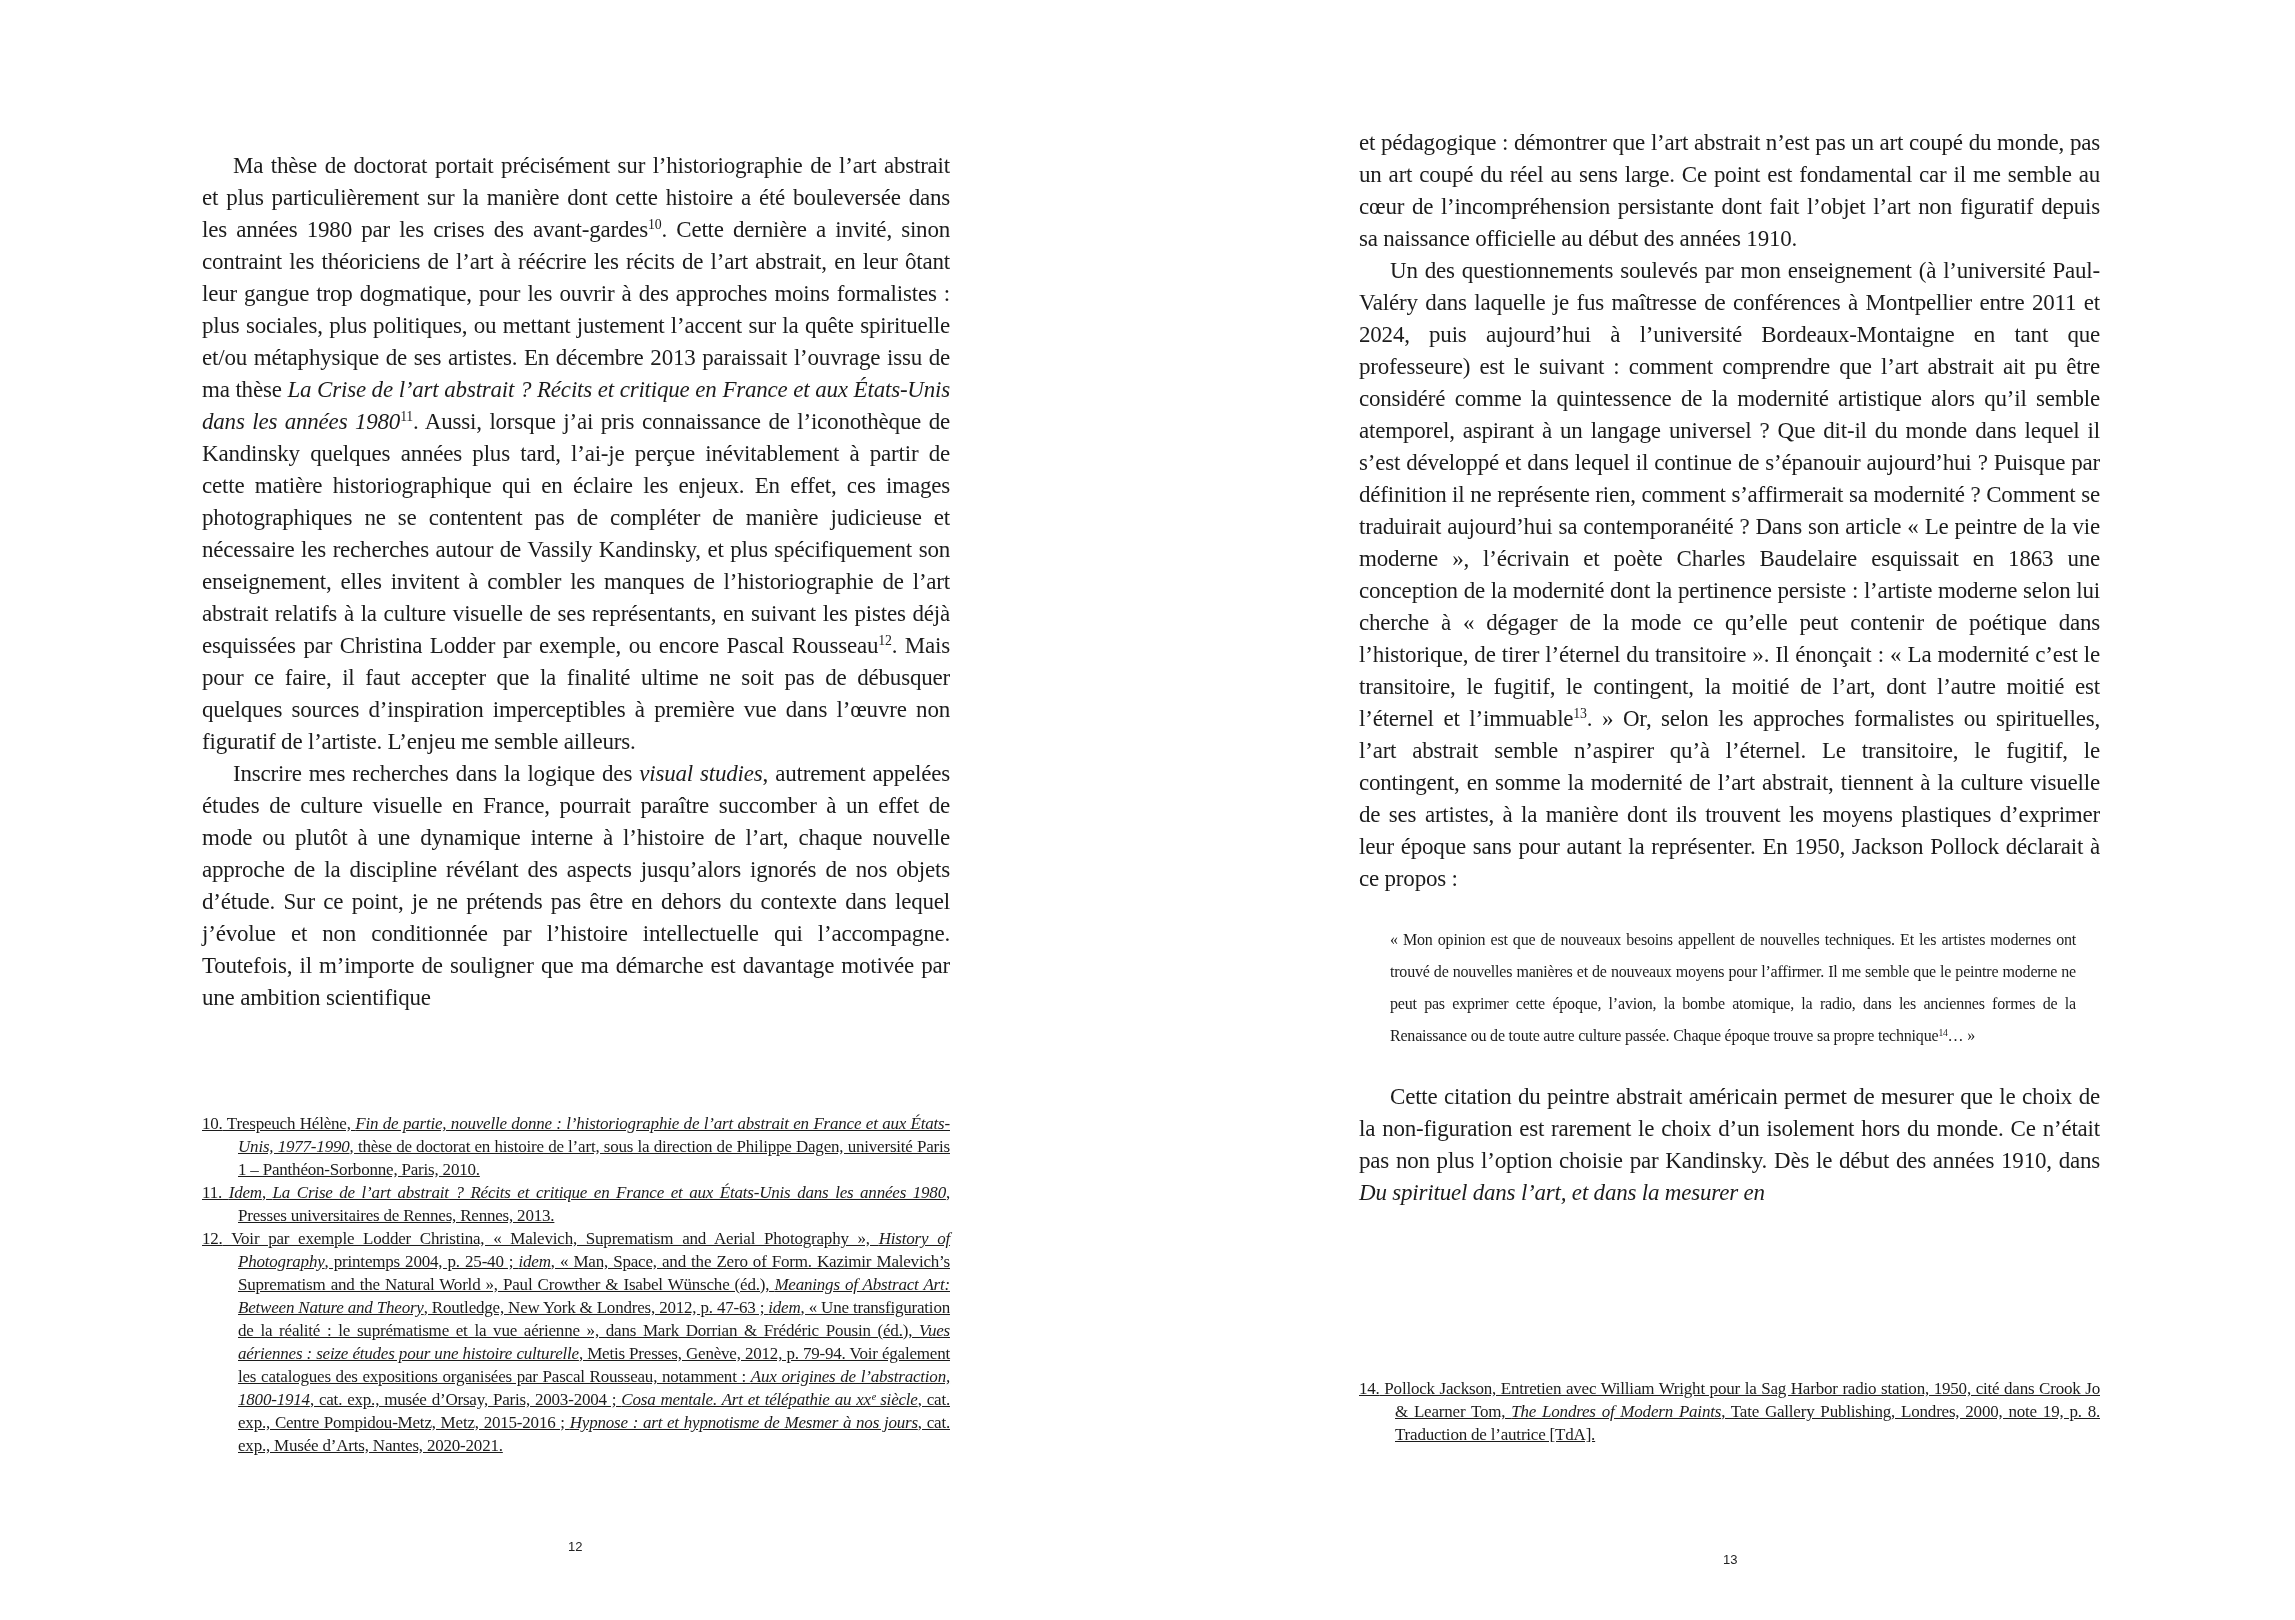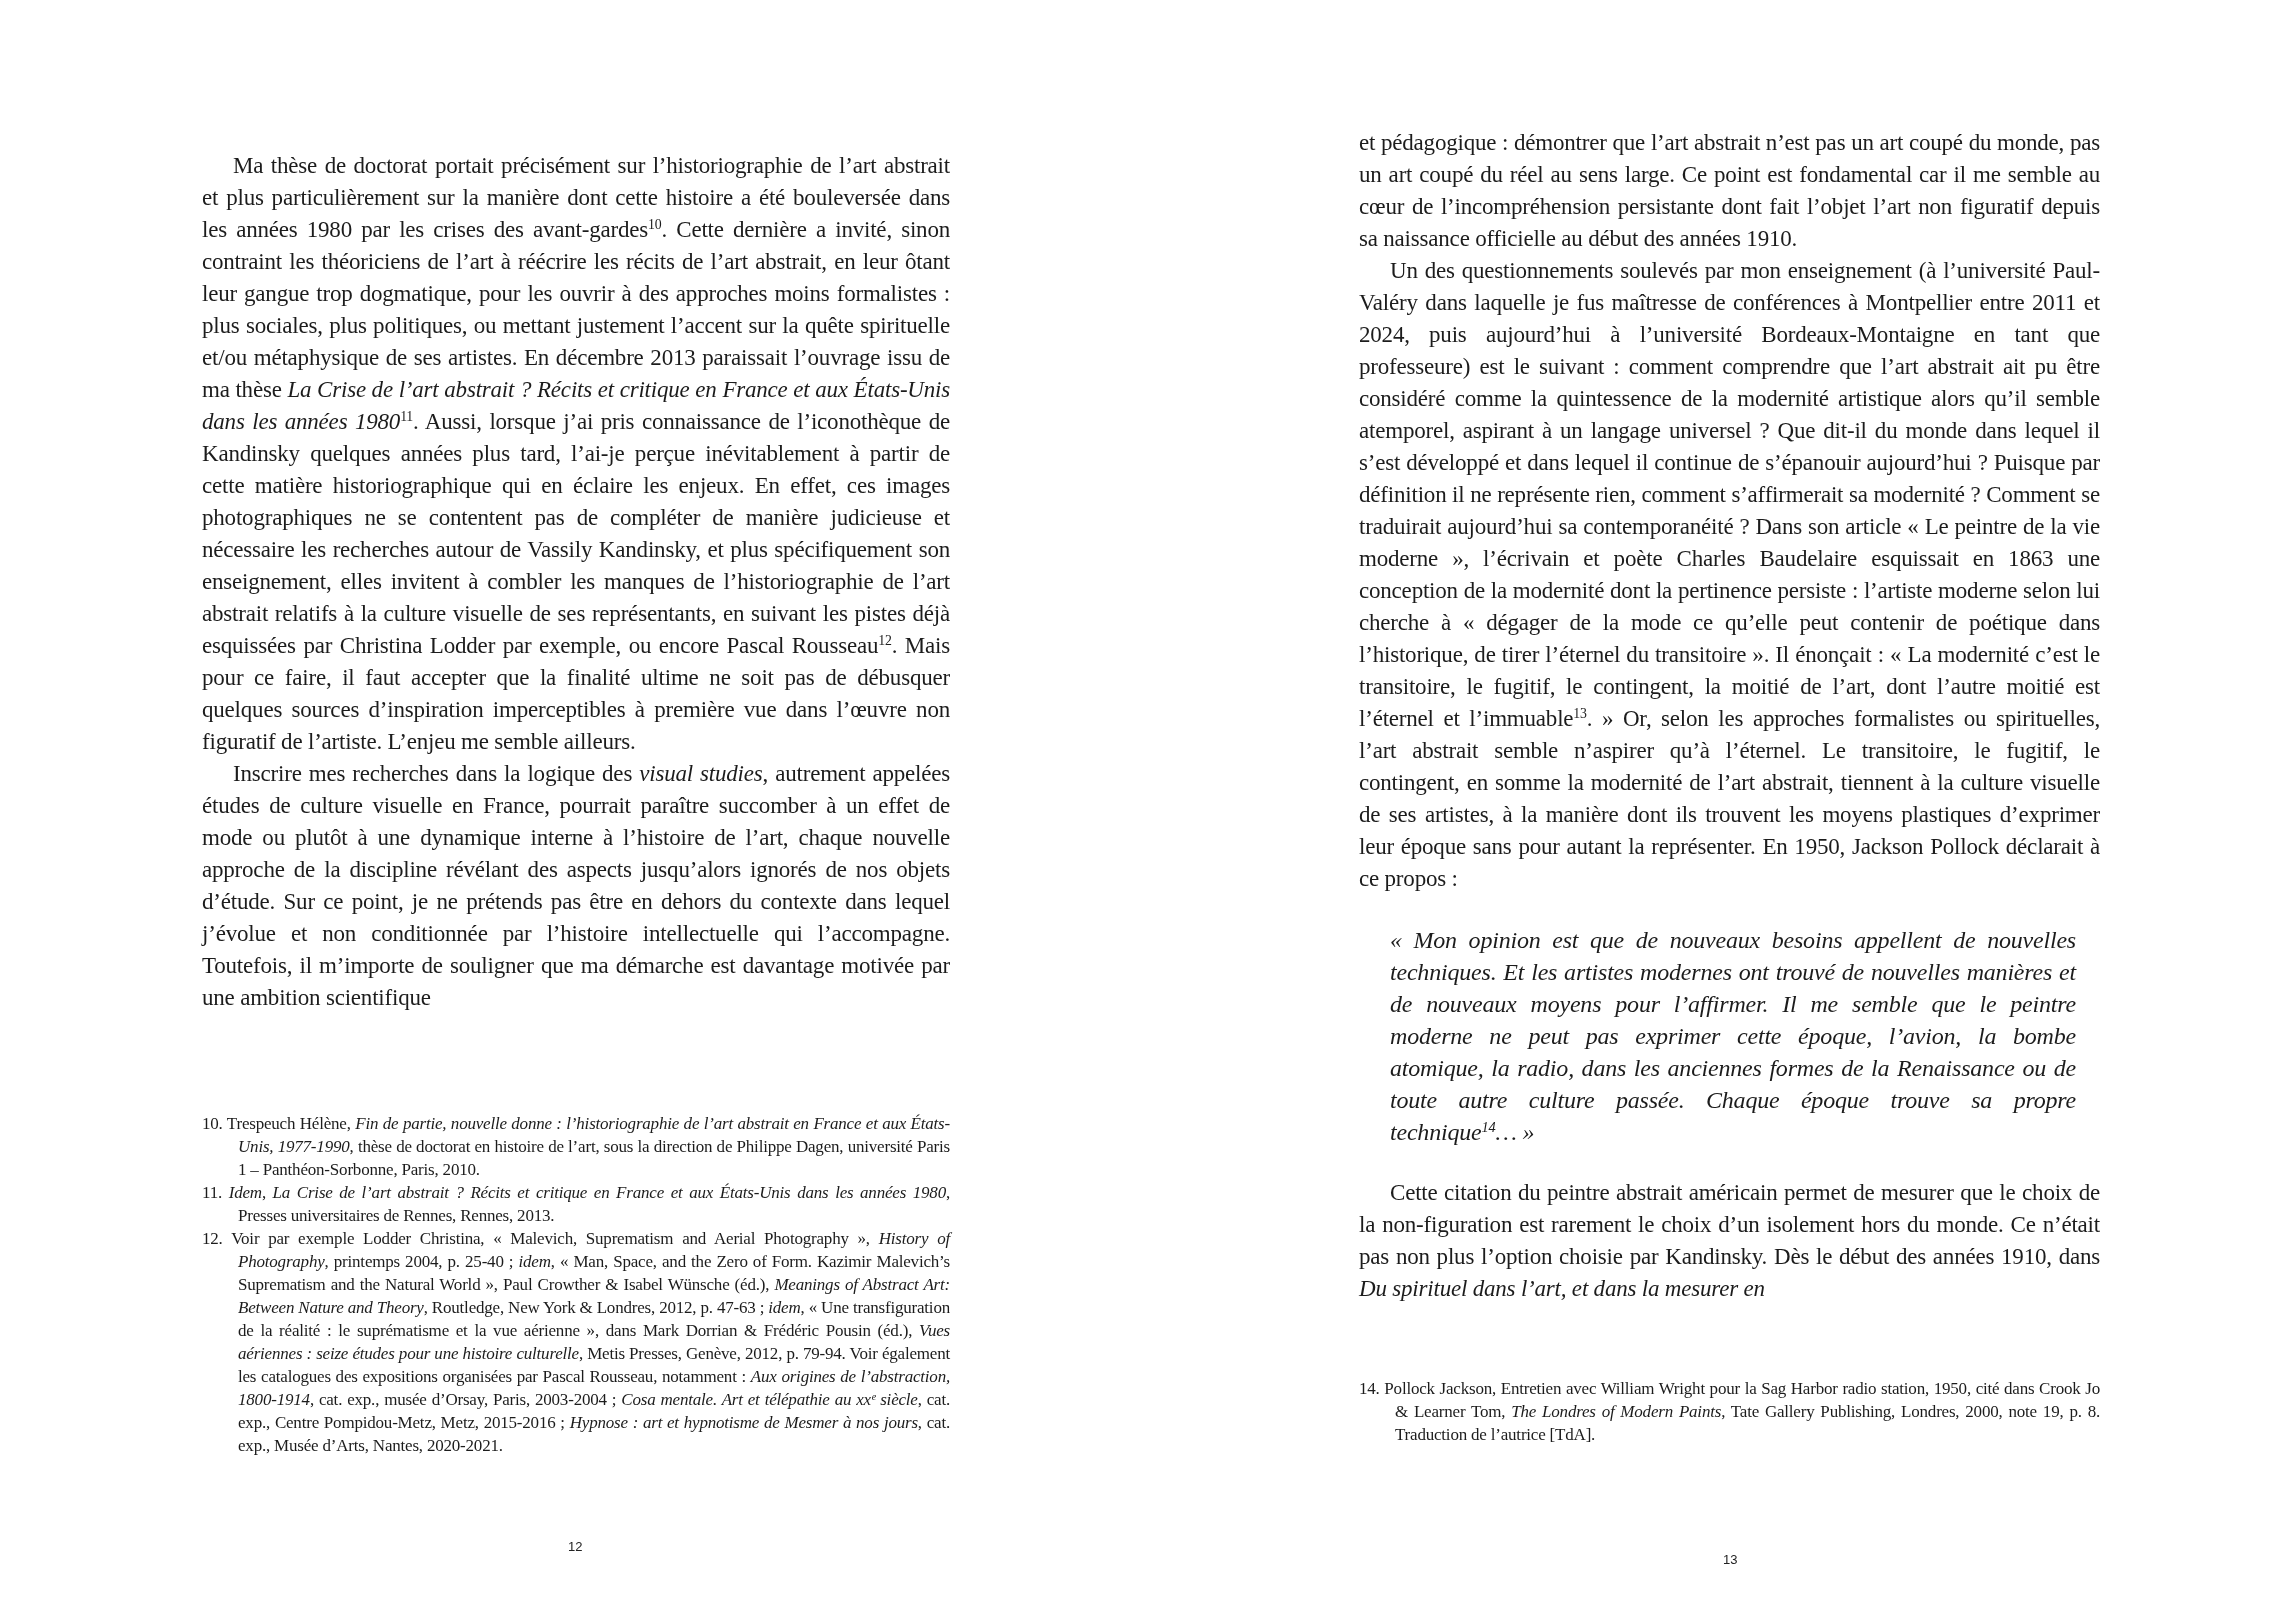--- a/index.html
+++ b/index.html
@@ -17,33 +17,33 @@
       letter-spacing: -0.2px;
     }
     .page-left .body-text { left: 202px; top: 114px; width: 748px; margin-top: 36px; }
     .page-right .body-text { left: 204px; top: 114px; width: 741px; }
     .body-text p { margin: 0; text-indent: 0; }
     .body-text p.indent { text-indent: 31px; }
     .body-text i { font-style: italic; }
     sup { font-size: 0.6em; line-height: 0; vertical-align: 0.55em; }
     .blockquote {
       margin: 29px 0 29px 31px;
-      font-size: 24px;
+      font-size: 16px;
       line-height: 32px;
       text-align: justify;
       width: 686px;
-      font-style: italic;
     }
     .footnotes {
       position: absolute;
       font-family: "Liberation Serif", "DejaVu Serif", serif;
       font-size: 17px;
       line-height: 23px;
       text-align: justify;
       letter-spacing: -0.2px;
+      text-decoration: underline;
     }
     .page-left .footnotes { left: 202px; top: 1112px; width: 748px; }
     .page-right .footnotes { left: 204px; top: 1364px; width: 741px; }
     .fn { padding-left: 36px; text-indent: -36px; margin: 0; }
     .fn i { font-style: italic; }
     .folio {
       position: absolute;
       top: 1539px;
       font-family: "Liberation Sans", "DejaVu Sans", sans-serif;
       font-size: 13px;

